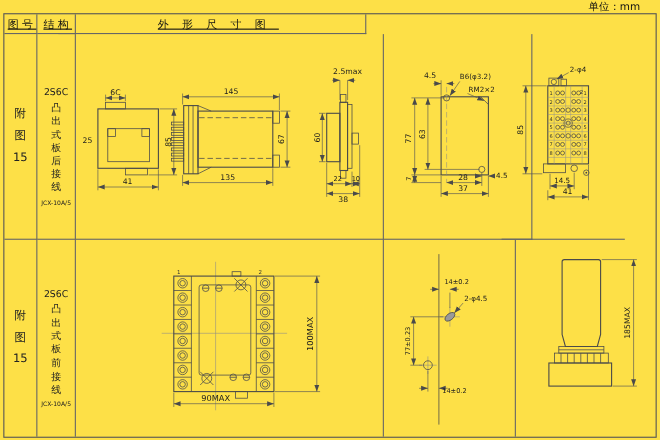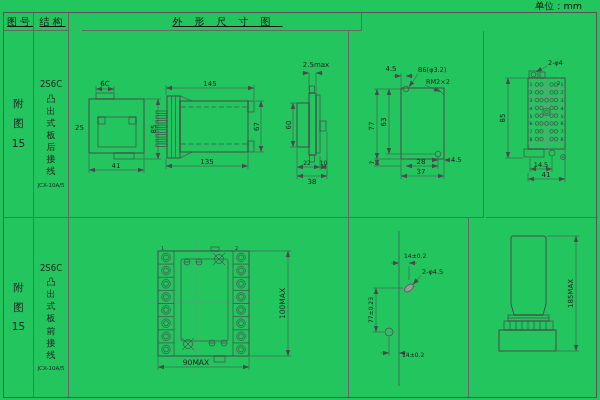--- a/index.html
+++ b/index.html
@@ -1,16 +1,16 @@
 <!DOCTYPE html>
 <html><head>
 <meta charset="utf-8">
 <style>
   html,body{margin:0;padding:0;background:#fff;}
-  .page{position:relative;width:600px;height:400px;background:#22c55e;overflow:hidden;
+  .page{position:relative;width:600px;height:400px;background:#fde047;overflow:hidden;
         font-family:"DejaVu Sans","Liberation Sans",sans-serif;color:#222;}
   .unit{position:absolute;top:0px;right:18px;font-size:9.5px;color:#111;}
   .tbl{position:absolute;left:3px;top:12px;width:592px;height:384px;border:1px solid #555;}
   .cell{position:absolute;box-sizing:border-box;}
   .br{border-right:1px solid #666;} .bb{border-bottom:1px solid #666;}
   .hcell{display:flex;align-items:center;justify-content:center;font-size:10px;color:#111;text-decoration:underline;}
   .ls3{letter-spacing:3px;text-indent:3px;} .ls12{letter-spacing:12px;text-indent:12px;}
   .ls1{letter-spacing:1px;text-indent:1px;} .ls2{letter-spacing:2px;text-indent:2px;}
   .figcol{display:flex;flex-direction:column;align-items:center;justify-content:center;
           font-size:10.5px;line-height:1.9;}
@@ -45,21 +45,21 @@
   </defs>
 </svg>
 
 <div class="page">
   <div class="unit">单位：mm</div>
 
   <div class="tbl">
 
     <div class="cell hcell br bb ls3" style="left:0;top:0;width:30px;height:18px;">图号</div>
     <div class="cell hcell br bb ls3" style="left:30px;top:0;width:35px;height:18px;">结构</div>
-    <div class="cell hcell br bb ls12" style="left:78px;top:0;width:280px;height:18px;">外形尺寸图</div>
+    <div class="cell hcell br bb ls12" style="left:49px;top:0;width:280px;height:18px;">外形尺寸图</div>
 
     <div class="cell figcol br bb" style="left:0;top:18px;width:30px;height:187px;">
       <span>附</span>
       <span>图</span>
       <span>15</span>
     </div>
     <div class="cell structcol br bb" style="left:30px;top:18px;width:35px;height:187px;">
       <span class="hd">2S6C</span>
       <span>凸</span>
       <span>出</span>
@@ -191,21 +191,21 @@
         <line class="dl" x1="52" y1="129" x2="52" y2="148"></line>
         <line class="dl" x1="95" y1="129" x2="95" y2="148"></line>
         <line class="dl dim" x1="52" y1="145" x2="95" y2="145"></line>
         <text class="d" x="72" y="142.5" text-anchor="middle">37</text>
         <line class="dl lead" x1="84" y1="129" x2="89" y2="129"></line>
         <line class="dl lead" x1="101" y1="129" x2="95" y2="129"></line>
         <text class="d65" x="102" y="131">4.5</text>
       </svg>
     </div>
 
-    <div class="cell bb" style="left:482px;top:18px;width:112px;height:187px;">
+    <div class="cell bb" style="left:452px;top:18px;width:112px;height:187px;">
       <svg width="112" height="187" viewBox="0 0 112 187">
         <rect class="ol" x="42" y="47" width="37" height="71"></rect>
         <rect class="ol2" x="43" y="40" width="9" height="7"></rect>
         <circle class="ol2" cx="47.5" cy="43.5" r="2.4"></circle>
         <rect class="ol2" x="54" y="41" width="5" height="6"></rect>
         <rect class="ol2" x="38" y="118" width="20" height="8"></rect>
         <circle class="ol2" cx="66" cy="122" r="3"></circle>
         <circle class="ol2" cx="77" cy="126" r="2.5"></circle>
         <circle cx="77" cy="126" r=".8" fill="#444"></circle>
         <g>

